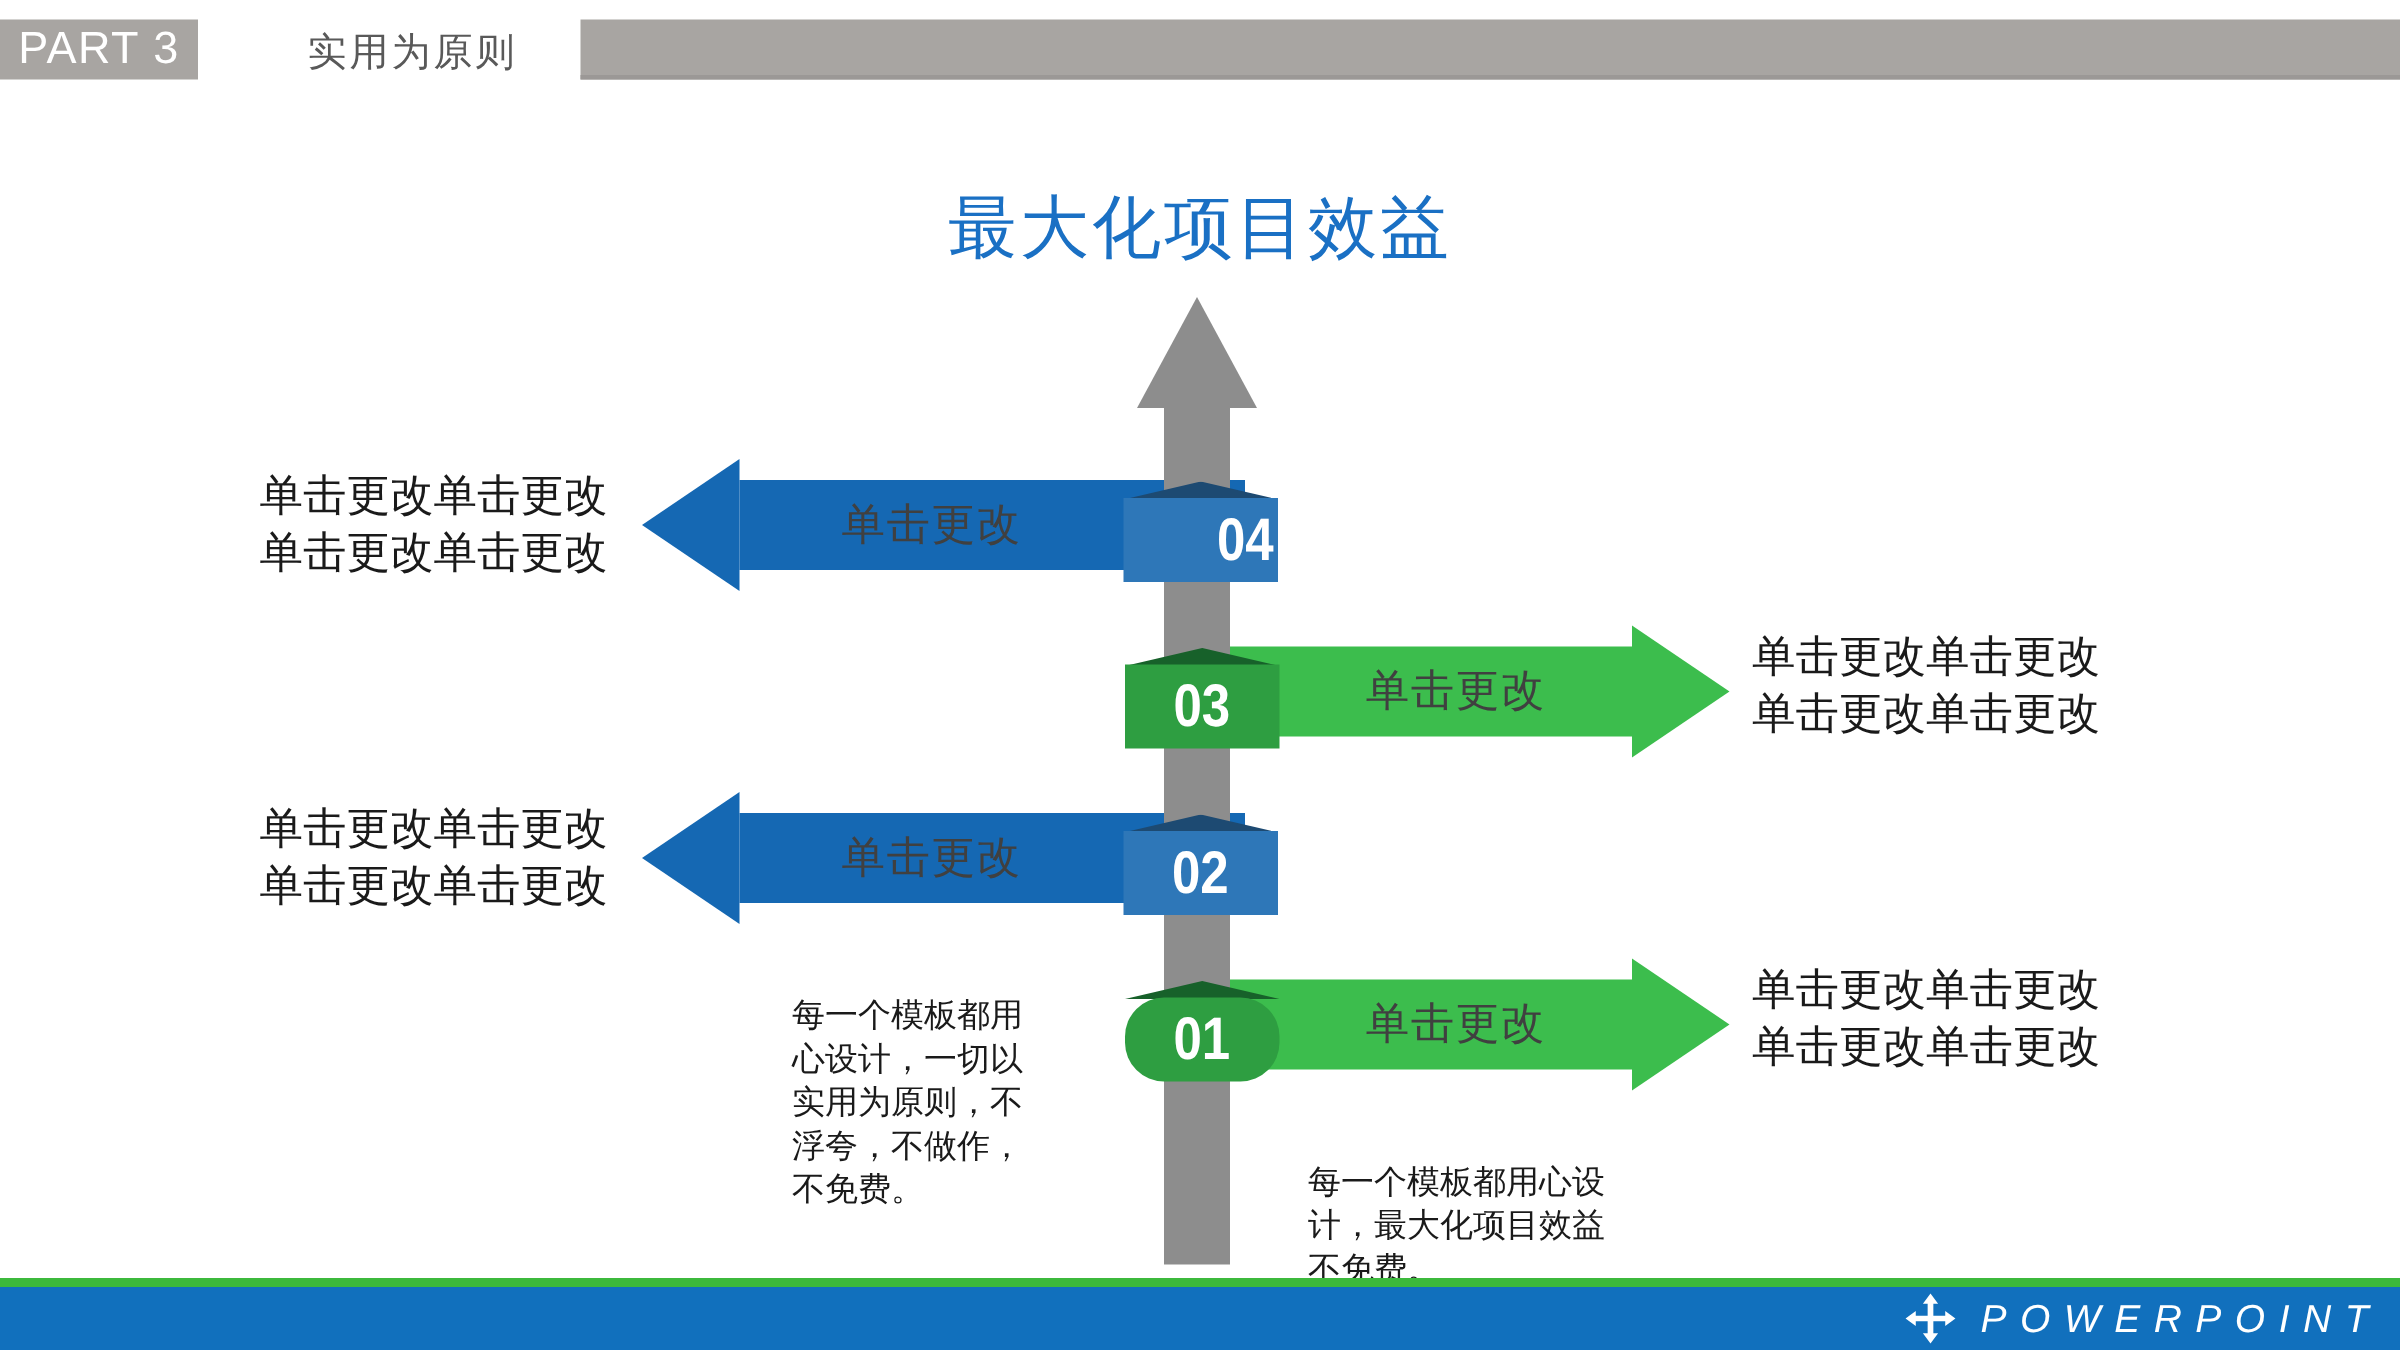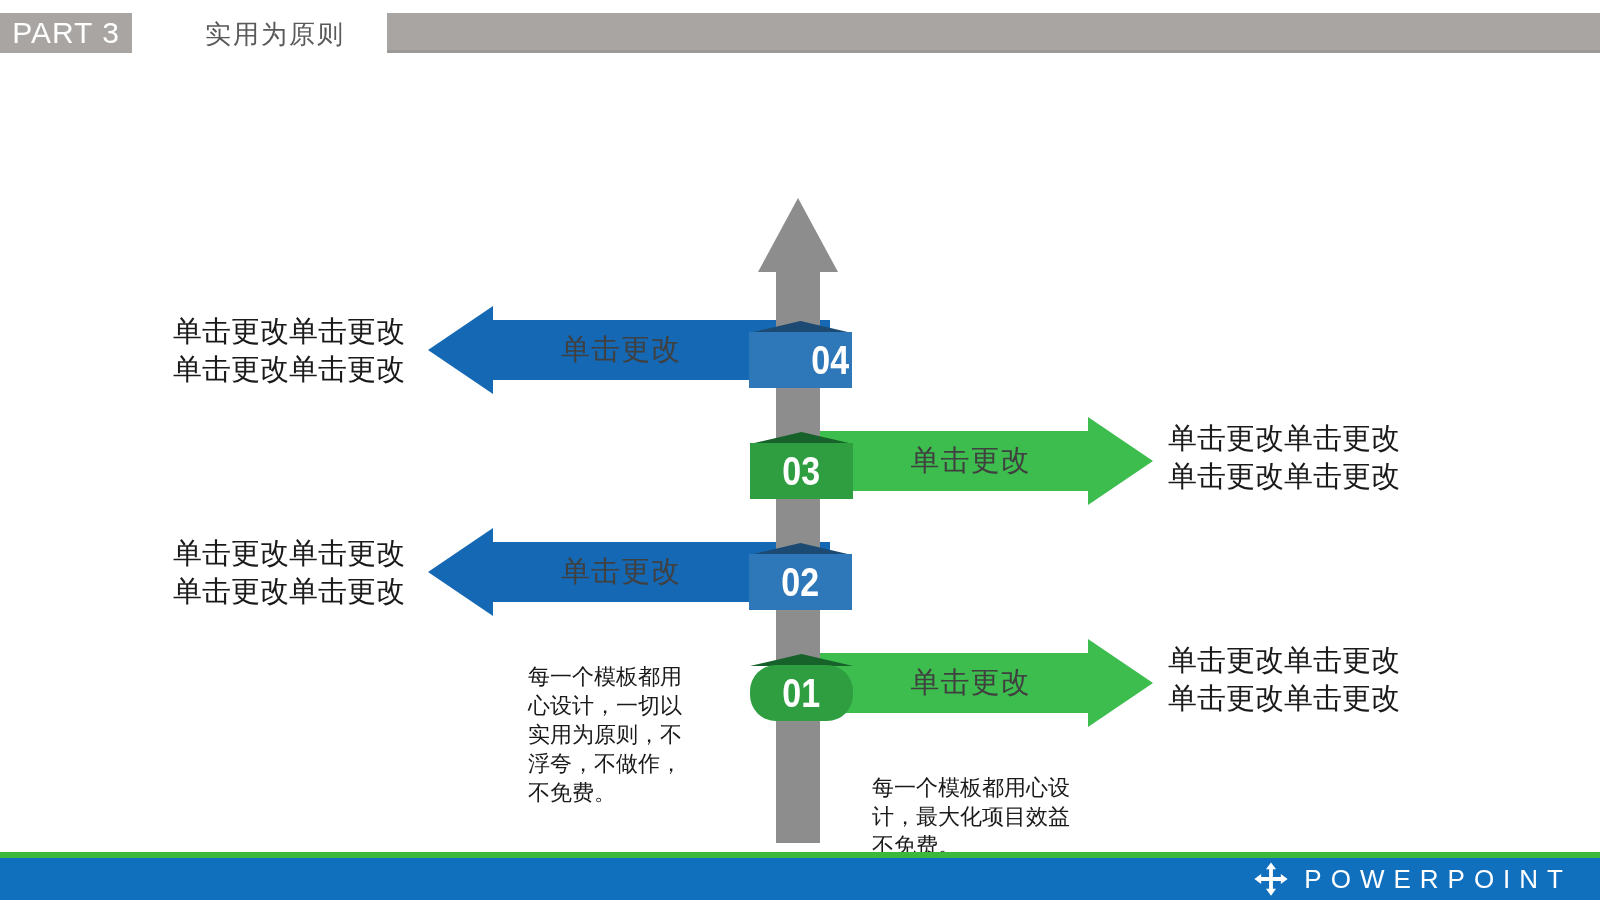--- a/index.html
+++ b/index.html
@@ -62,35 +62,36 @@
   .side-text.right-side{left:1168px;width:242px;text-align:left;}
 
   
   .note{position:absolute;color:var(--text-dark);font-size:22px;line-height:29px;z-index:1;margin-top:48px;}
 
   
   .footer-green-line{position:absolute;left:0;top:852px;width:1600px;height:6px;background:var(--footer-green);z-index:4;}
   .footer-bar{position:absolute;left:0;top:858px;width:1600px;height:42px;background:var(--footer-blue);z-index:4;}
   .footer-credit{position:absolute;left:45px;top:860px;height:40px;display:flex;align-items:center;
     color:#ffffff;font-size:26px;z-index:5;letter-spacing:1px;}
-  .footer-brand{position:absolute;right:28px;top:858px;height:42px;display:flex;align-items:center;gap:14px;z-index:5;}
+  .footer-brand{position:absolute;right:12px;top:858px;height:42px;display:flex;align-items:center;gap:14px;z-index:5;font-style:italic;}
   .footer-brand .brand-text{color:#ffffff;font-size:26px;letter-spacing:9px;}
   .move-icon{width:38px;height:38px;display:block;}
 </style>
 </head>
 <body>
 
 <div class="slide">
 
   <div class="part-box">
     <span>PART 3</span>
   </div>
   <div class="section-title">实用为原则</div>
   <div class="header-bar"></div>
 
+  <div class="main-title">最大化项目效益</div>
 
   <div class="shaft-head"></div>
   <div class="shaft"></div>
 
   <div>
     <div class="side-text left-side" style="top:312px;">
       <div>单击更改单击更改</div>
       <div>单击更改单击更改</div>
     </div>
     <div class="arrow-head head-left" style="left:428px;top:306px;"></div>

